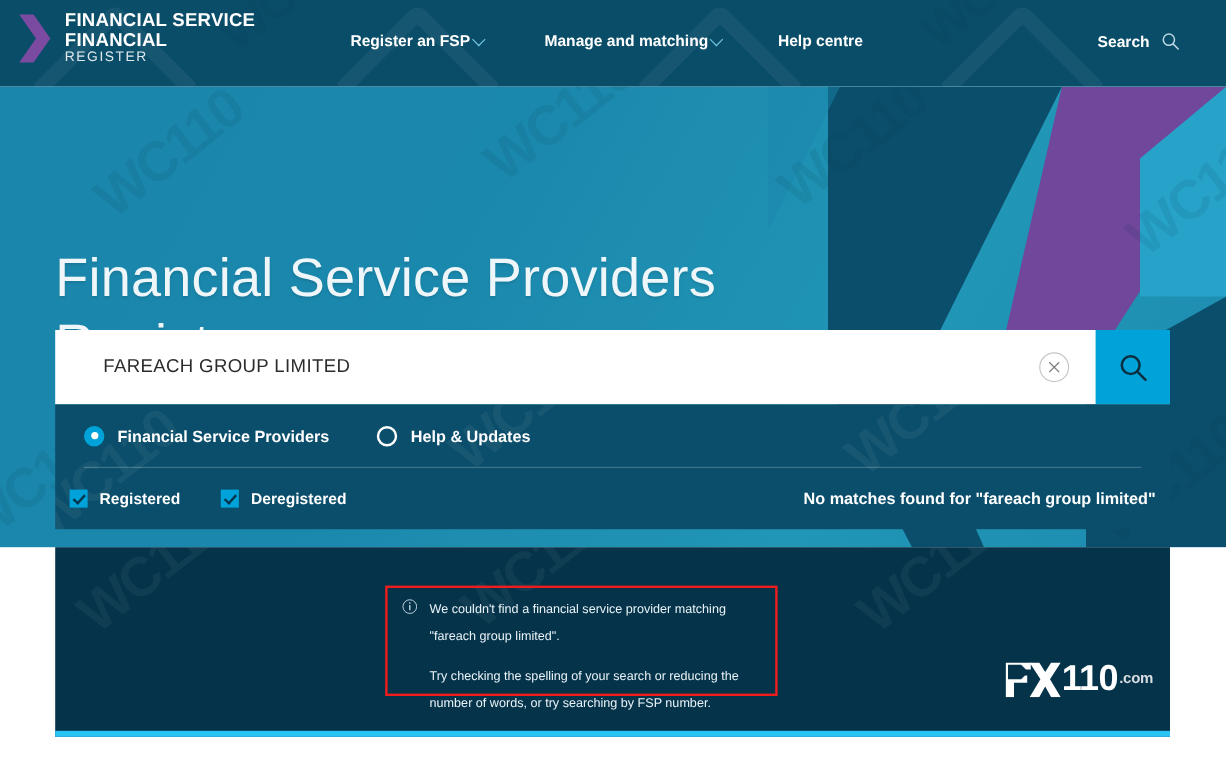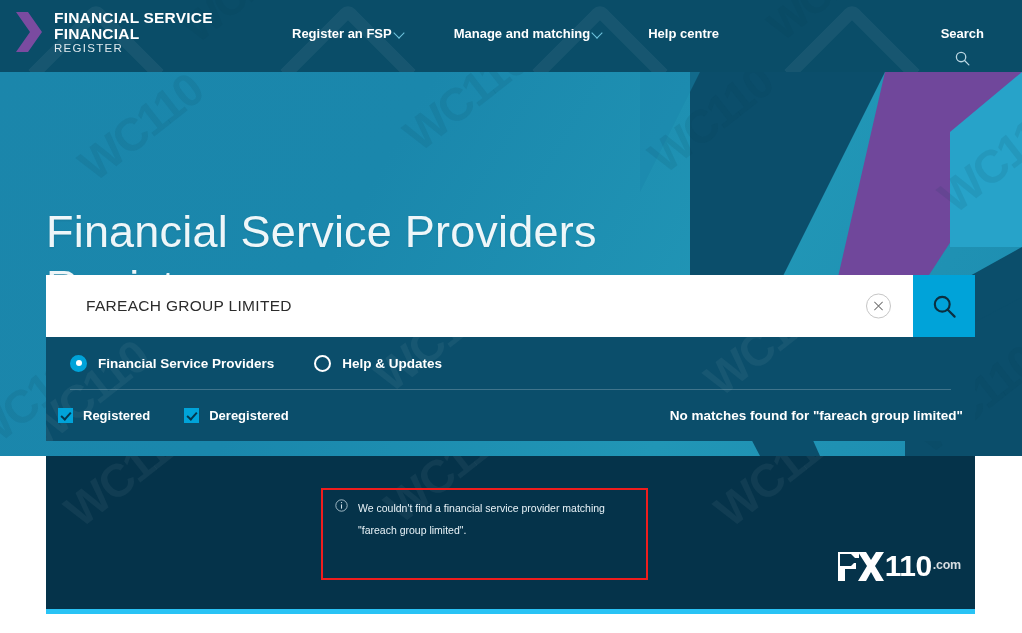--- a/index.html
+++ b/index.html
@@ -45,21 +45,21 @@
   }
   .nav-gap1 { width:49px; } .nav-gap2 { width:45px; }
   .caret { display:inline-block; width:11px; height:11px; position:relative; }
   .caret::before {
     content:''; position:absolute; left:1px; top:1px; width:7px; height:7px;
     border-right:1.6px solid #6fc4de; border-bottom:1.6px solid #6fc4de;
     transform:rotate(45deg);
   }
   #nav-search {
     position:absolute; right:38px; top:26px; display:flex; align-items:center; gap:9px;
-    color:#fff; font-size:13px; font-weight:bold; cursor:pointer; z-index:4;flex-direction:column;
+    color:#fff; font-size:13px; font-weight:bold; cursor:pointer; z-index:4;
   }
 
   
   #hero {
     position:absolute; left:0; top:72px; width:1022px; height:384px; overflow:hidden; z-index:5;
     background:linear-gradient(120deg,#1b86ab 0%,#1a87ac 35%,#2196b6 70%,#1d8cb0 100%);
   }
   .hero-shape { position:absolute; }
   .wm {
     position:absolute; font-weight:bold; color:rgba(255,255,255,0.085);
@@ -178,20 +178,21 @@
 
     <div id="msgbox">
       <div id="msgbox-inner">
         <svg id="info-icon" width="13" height="13" viewBox="0 0 24 24">
           <circle cx="12" cy="12" r="10.5" fill="none" stroke="#cfe0ea" stroke-width="1.4"></circle>
           <circle cx="12" cy="6.6" r="1.25" fill="#cfe0ea"></circle>
           <rect x="11" y="9.6" width="2" height="8.2" rx="0.8" fill="#cfe0ea"></rect>
         </svg>
         <div id="msg-text">
           <p>We couldn't find a financial service provider matching "fareach group limited".</p>
+          <p>Try checking the spelling of your search or reducing the number of words, or try searching by FSP number.</p>
         </div>
       </div>
     </div>
 
     <div id="fx-logo">
       <svg id="fx-mark" width="46" height="29" viewBox="0 0 46 29">
         <polygon points="0,0 21,0 21,6 7,6 7,11 18,11 18,17 7,17 7,29 0,29" fill="#ffffff"></polygon>
         <polygon points="2,2 13,2 19,8 13,14 2,14" fill="#05334a"></polygon>
         <polygon points="20,0 28,0 33,8 38,0 46,0 37,14 46,29 38,29 33,20 28,29 20,29 29,14" fill="#ffffff"></polygon>
       </svg>

